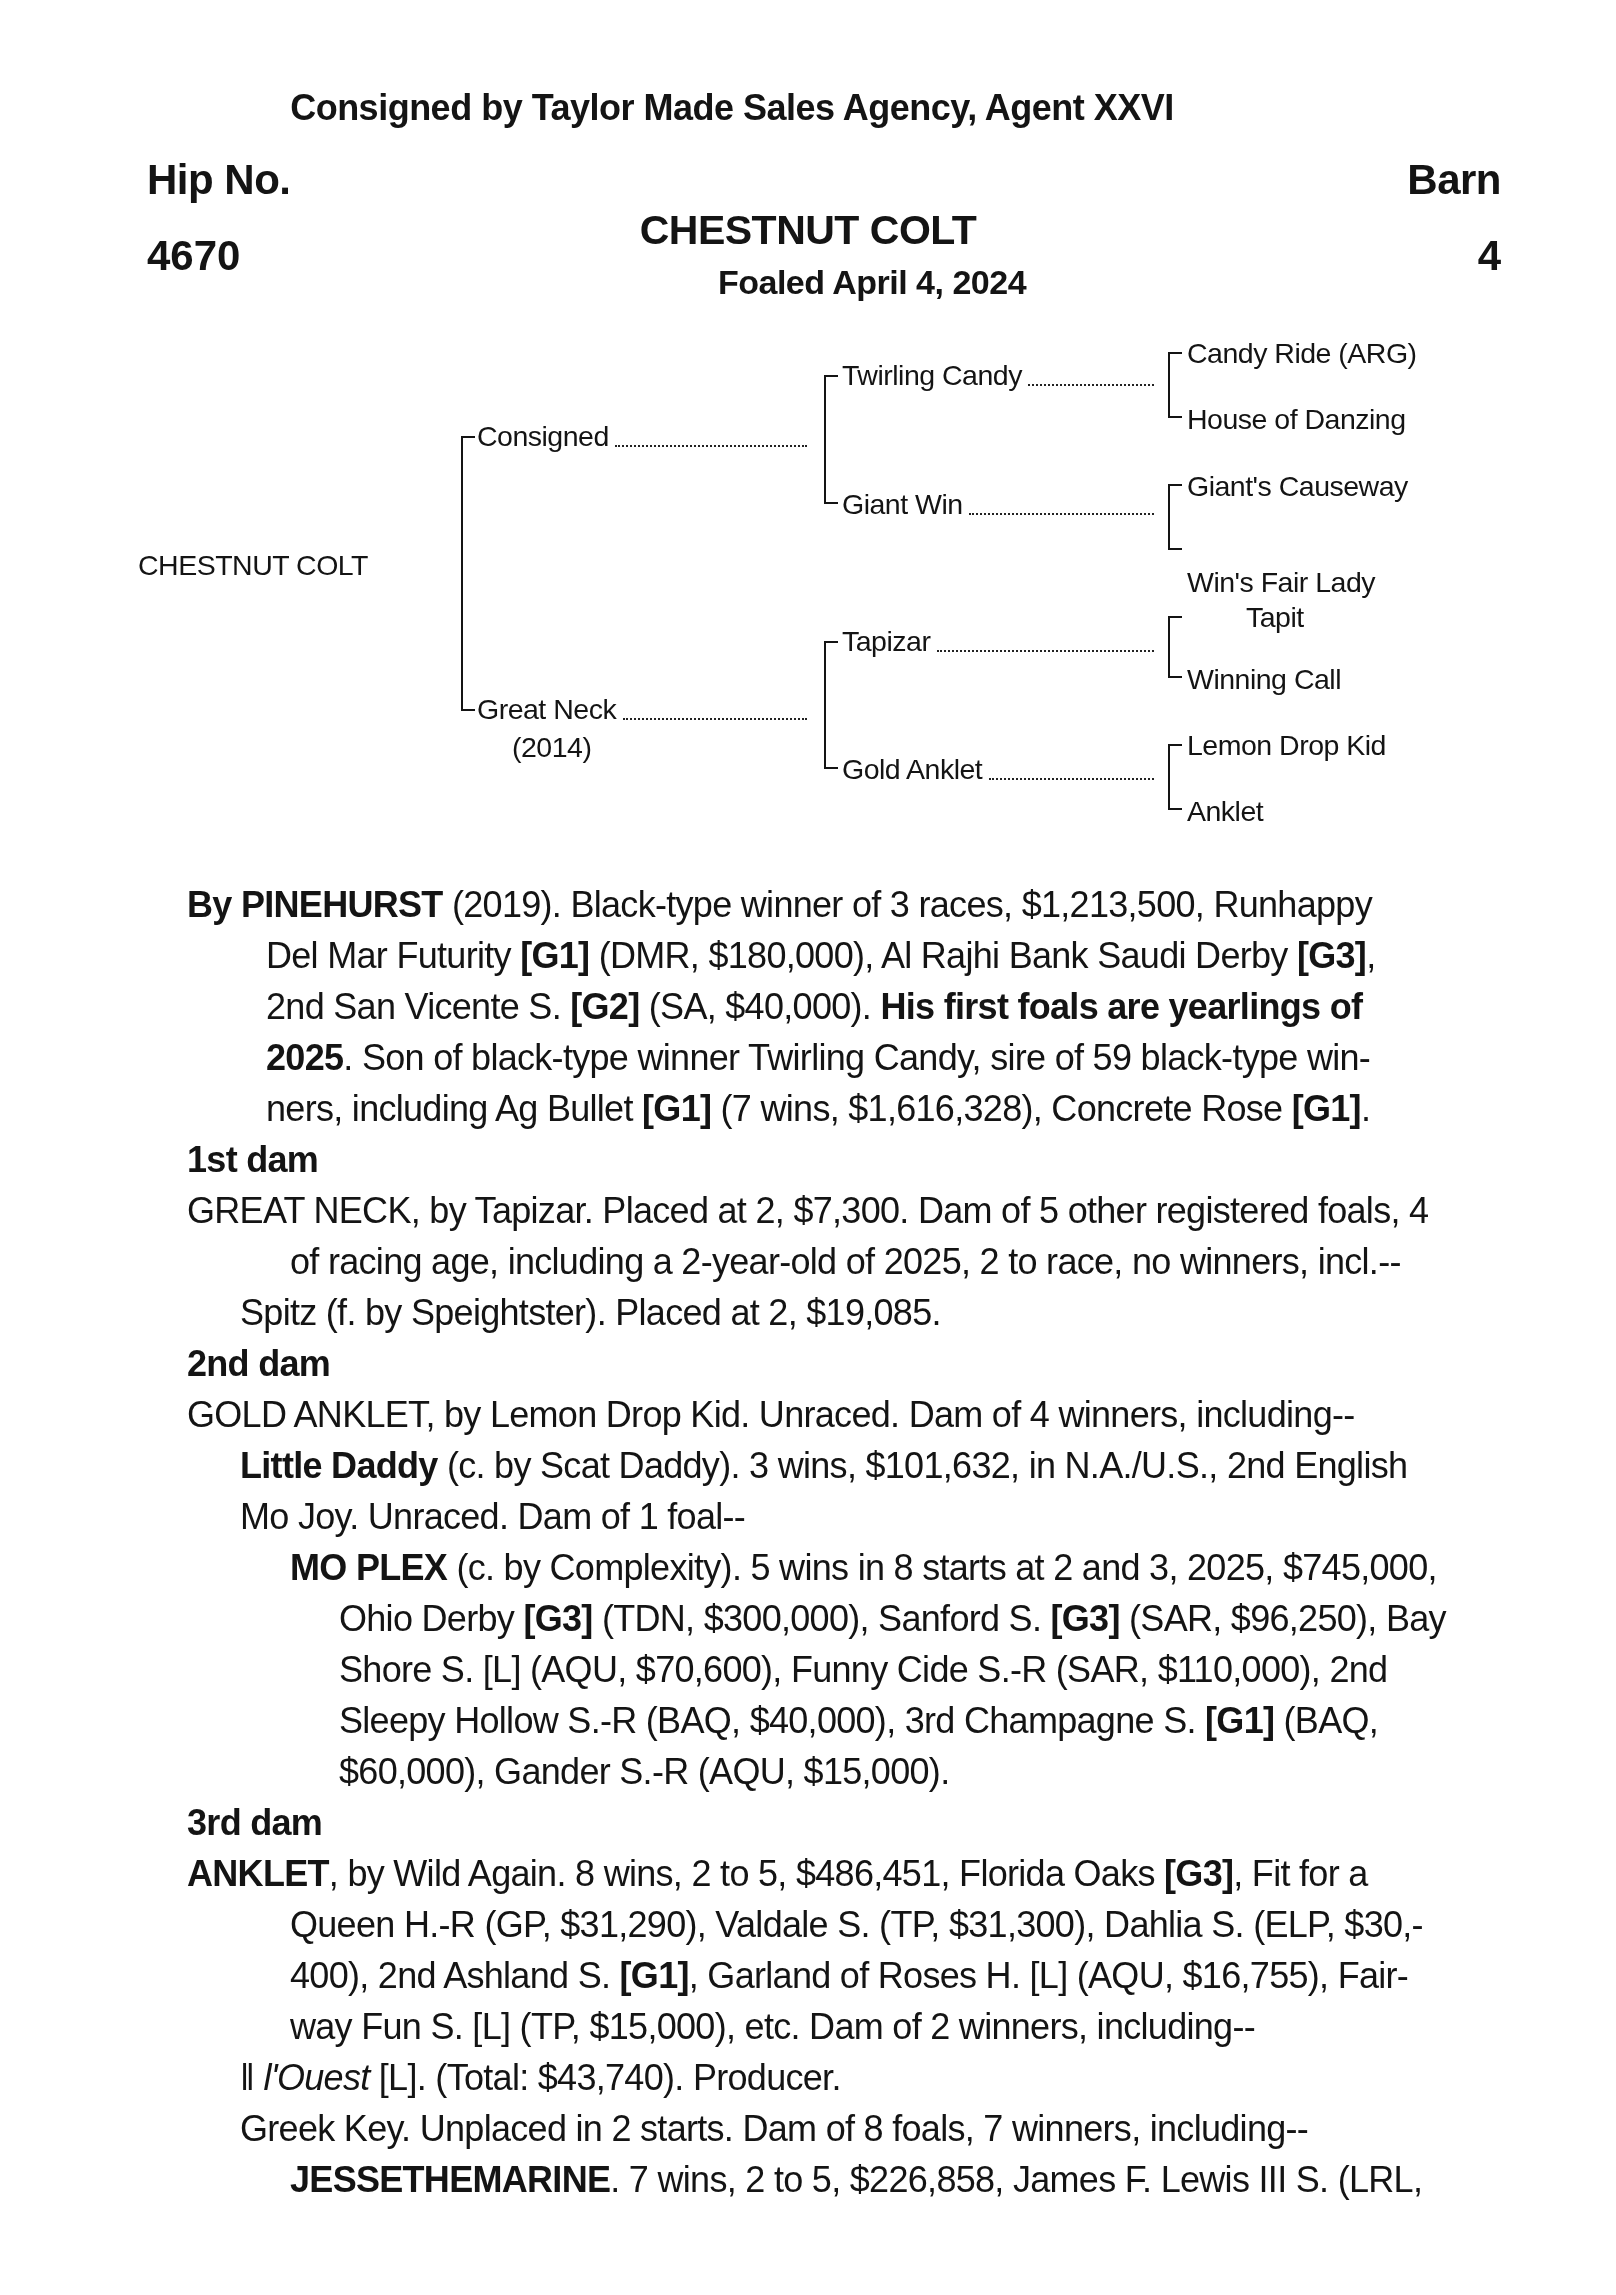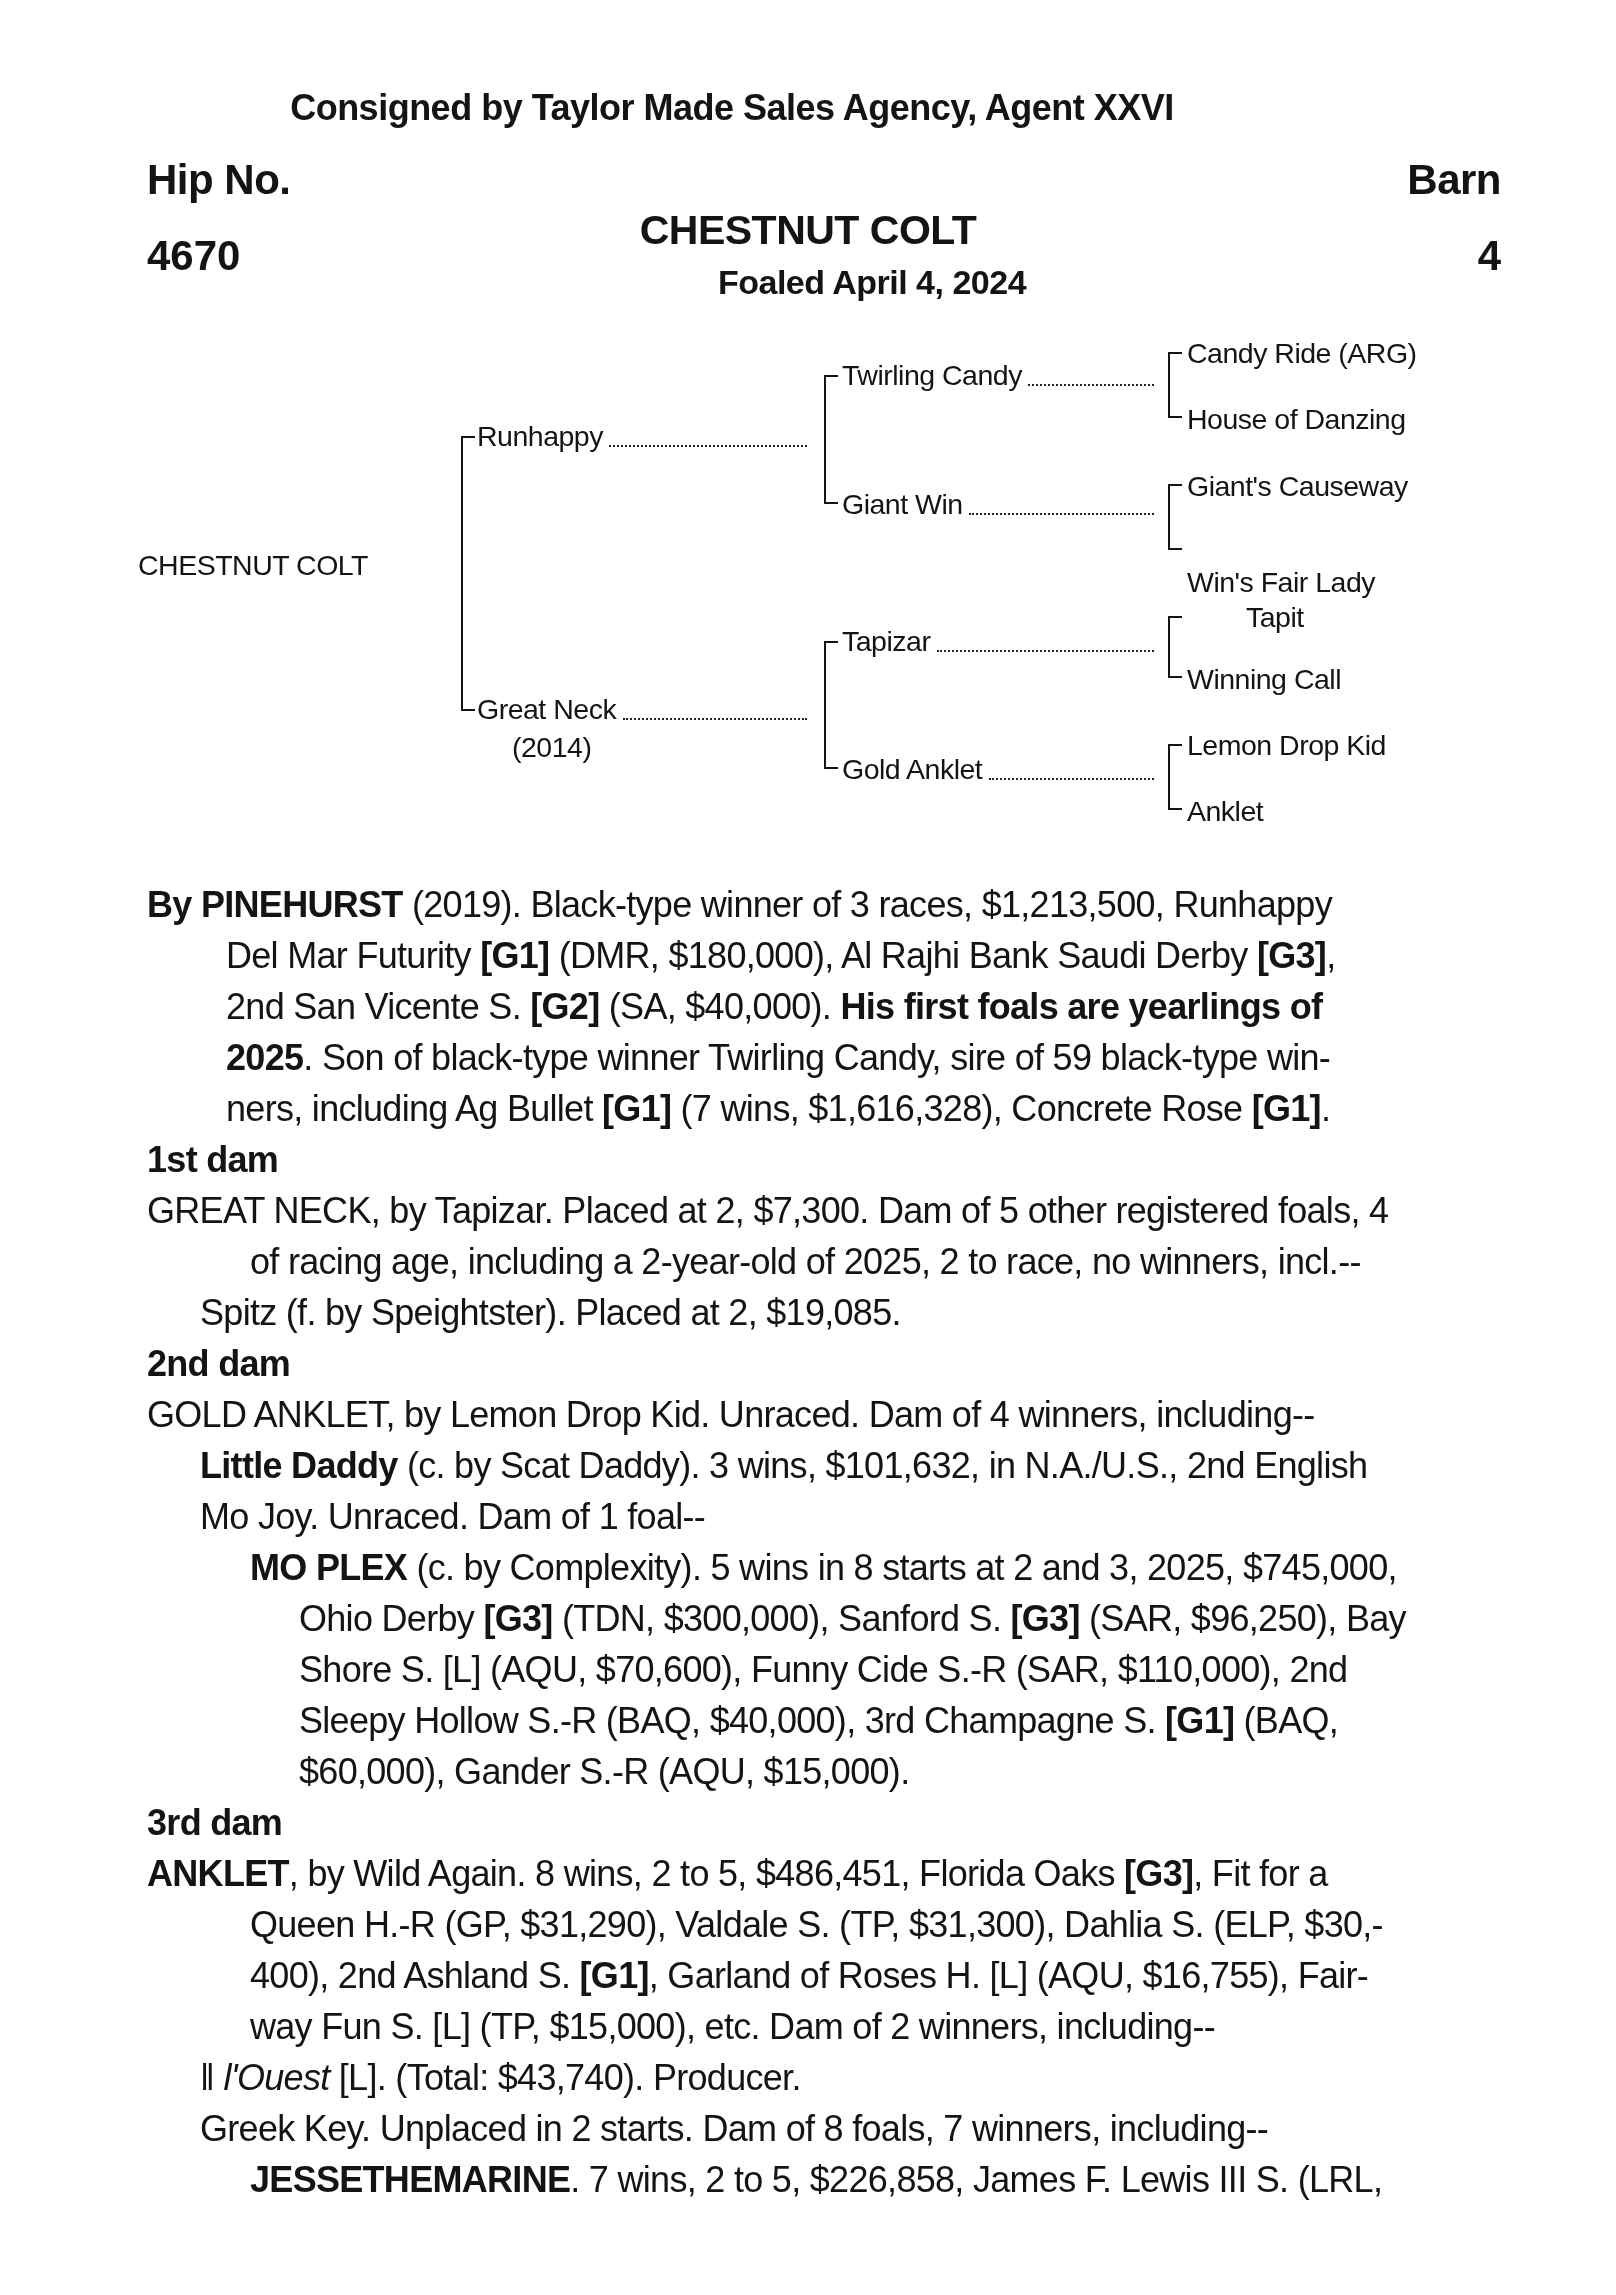--- a/index.html
+++ b/index.html
@@ -17,21 +17,21 @@
   
   .tree{position:absolute;top:0;left:0;width:1616px;height:872px;font-size:28.5px;letter-spacing:-0.5px;line-height:32px;}
   .tree-row{position:absolute;display:flex;align-items:baseline;white-space:pre;}
   .leader{flex:1 1 auto;height:0;border-bottom:2.8px dotted #222;margin:0 4.6px 5.5px 6.4px;align-self:flex-end;}
   .brk{position:absolute;border-left:2.3px solid #141414;}
   .brk::before,.brk::after{content:"";position:absolute;left:0;width:12px;border-top:2.3px solid #141414;}
   .brk::before{top:0;}
   .brk::after{bottom:0;}
   
   .catalog-text{position:absolute;left:147px;top:879px;width:1382px;font-size:36px;letter-spacing:-0.7px;line-height:51px;}
-  .line{white-space:pre;}
+  .line{white-space:pre;margin-left:40px;}
   .ind0{padding-left:0;}
   .ind1{padding-left:53px;}
   .ind2{padding-left:79px;}
   .ind3{padding-left:103px;}
   .ind4{padding-left:152px;}
   .seg-b{font-weight:bold;}
   .seg-i{font-style:italic;}
 </style>
 </head>
 <body>
@@ -45,21 +45,21 @@
 <div class="abs foal-date">Foaled April 4, 2024</div>
 
 <div class="tree">
 
   <div class="tree-row" style="left:138px;top:549px;">
     <span>CHESTNUT COLT</span>
   </div>
 
   <div class="brk" style="left:461px;top:436px;height:275px;"></div>
   <div class="tree-row" style="left:477px;top:420px;width:335px;">
-    <span>Runhappy</span><span class="leader"></span>
+    <span>Consigned</span><span class="leader"></span>
   </div>
   <div class="tree-row" style="left:477px;top:693px;width:335px;">
     <span>Great Neck</span><span class="leader"></span>
   </div>
   <div class="tree-row" style="left:512px;top:731px;">
     <span>(2014)</span>
   </div>
 
   <div class="brk" style="left:824px;top:375px;height:129px;"></div>
   <div class="brk" style="left:824px;top:641px;height:128px;"></div>

